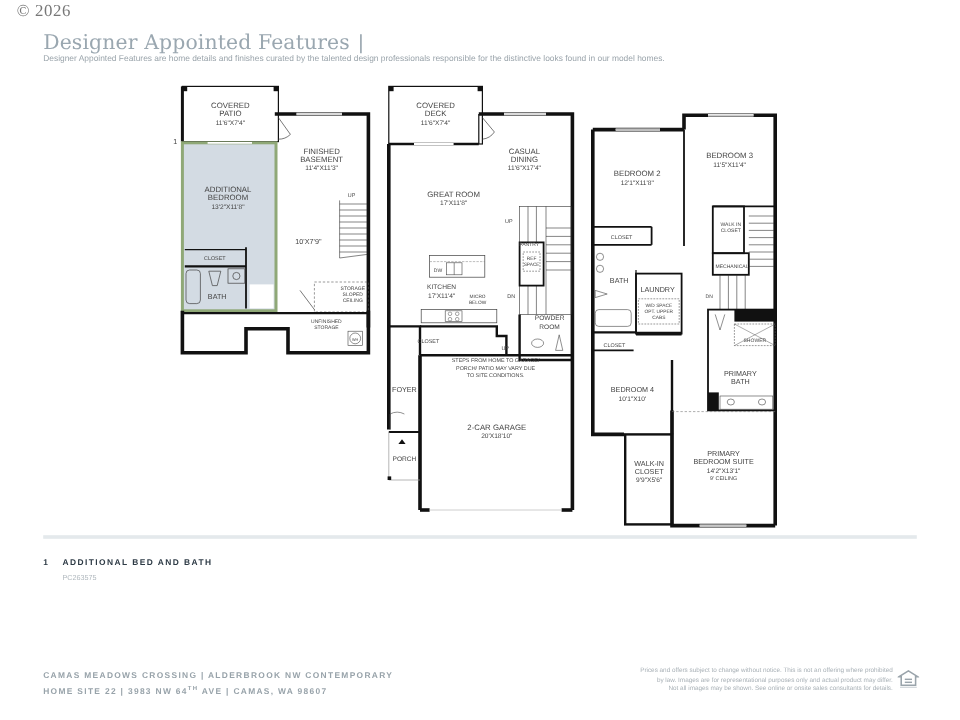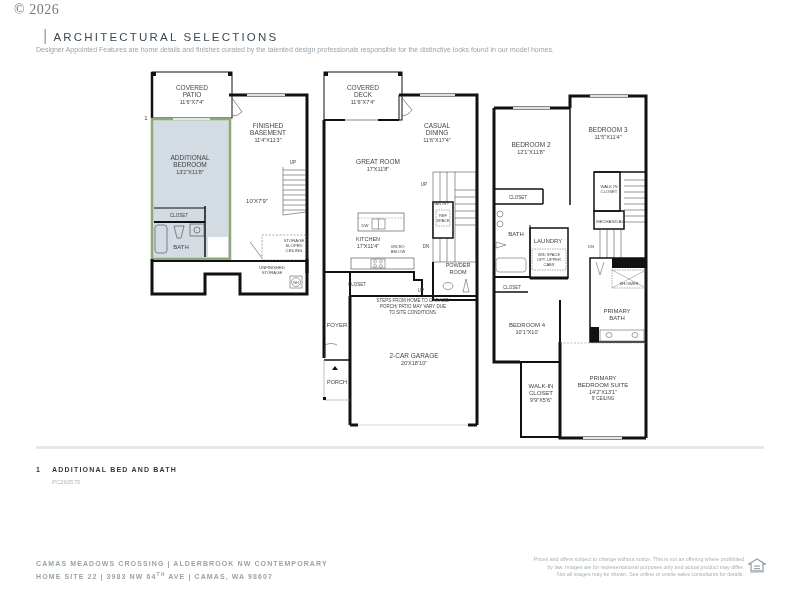--- a/index.html
+++ b/index.html
@@ -22,22 +22,22 @@
   .footer-left sup { font-size:5px; }
   .footer-right { position:absolute; right:56px; top:556px; font-size:5.3px; color:#a8b0b6; text-align:right; line-height:7.5px; white-space:nowrap; }
   .eho { position:absolute; left:748px; top:558px; width:18px; height:16px; }
 </style>
 </head>
 <body>
 
 <div class="copyright">© 2026</div>
 
 <div class="title-row">
+  <span class="title-main">Designer Appointed Features</span>
   <span class="title-sep">|</span>
-  <span class="title-sub">ARCHITECTURAL SELECTIONS</span>
 </div>
 <div class="subtitle">Designer Appointed Features are home details and finishes curated by the talented design professionals responsible for the distinctive looks found in our model homes.</div>
 
 <svg class="plan" width="800" height="445" viewBox="0 0 800 445">
 
   <g>
 
     <rect x="152" y="72" width="80" height="46" fill="#fff" stroke="#111" stroke-width="1"></rect>
     <rect x="152" y="72" width="4" height="4" fill="#111"></rect>
     <rect x="228" y="72" width="4" height="4" fill="#111"></rect>

